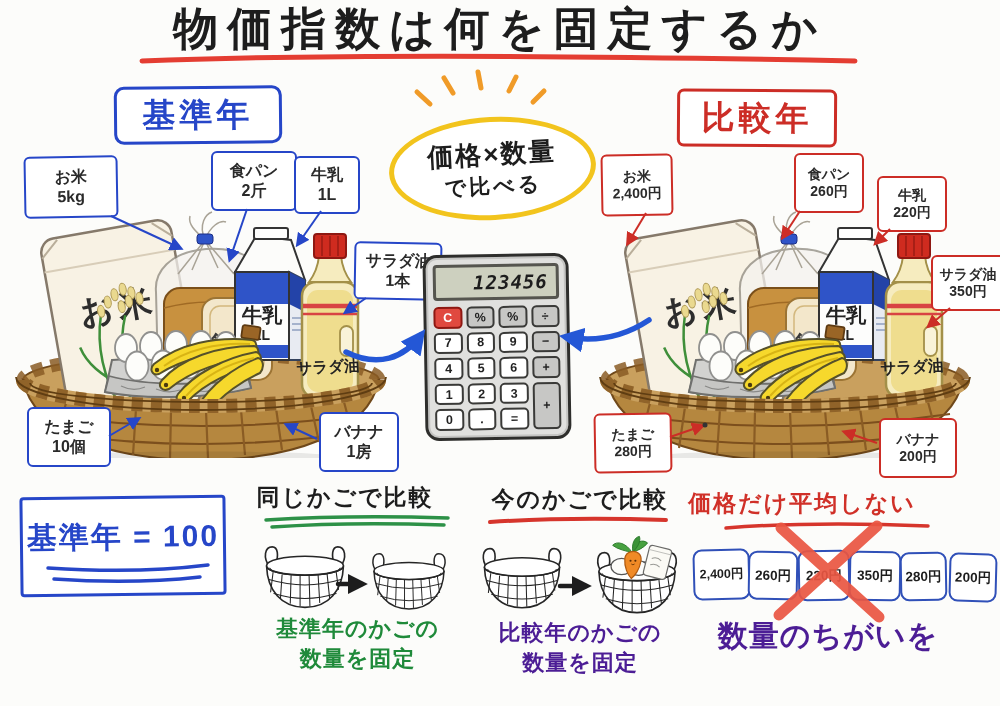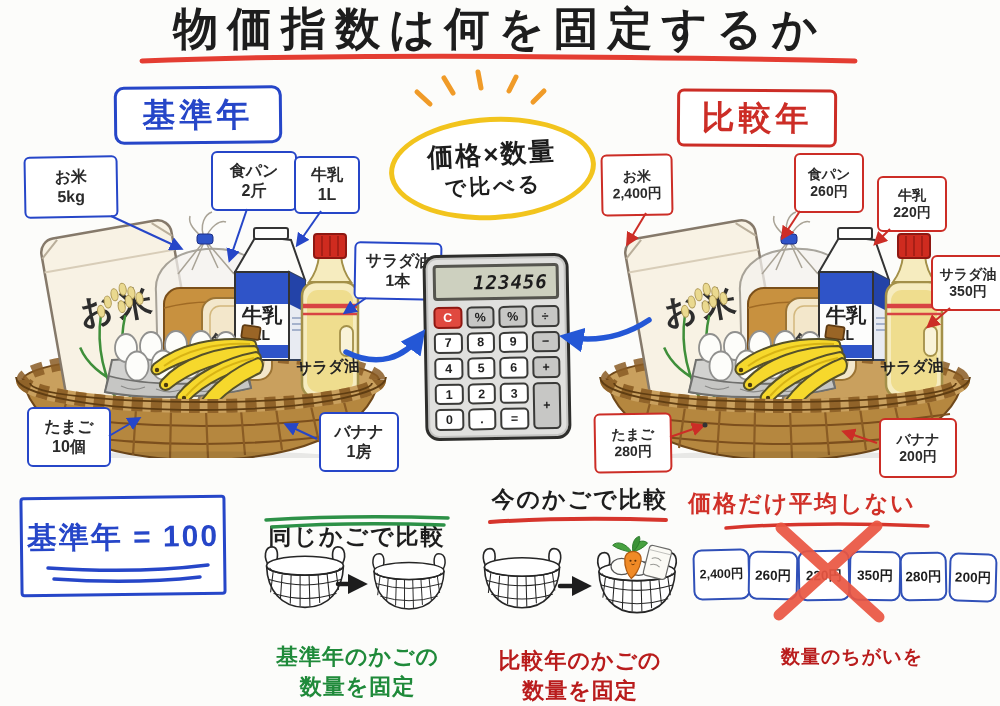--- a/index.html
+++ b/index.html
@@ -51,29 +51,29 @@
         justify-content:center;font-size:12.5px;font-weight:bold;color:#222;}
   .ckey.gray{background:#c7c7c5;}
   .ckey.red{background:#e0493f;color:#fff;border-color:#8e1812;}
   .ckey.tall{grid-column:4;grid-row:4 / span 2;background:#c7c7c5;}
   
   #idxbox{left:20px;top:496px;width:206px;height:100px;border:3.5px solid #2646c8;border-radius:4px;
         background:#fff;display:flex;align-items:flex-start;justify-content:center;padding-top:18px;
         box-sizing:border-box;color:#2646c8;font-size:30px;font-weight:bold;letter-spacing:2px;
         transform:rotate(-.7deg);}
   .sechead{font-weight:bold;text-align:center;font-size:23px;letter-spacing:2px;color:#1d1d1d;}
-  #sec2h{left:258px;top:482px;width:198px;margin-top:39px;}
+  #sec2h{left:246px;top:482px;width:198px;}
   #sec3h{left:480px;top:484px;width:200px;}
   #sec4h{left:688px;top:488px;width:228px;color:#d03028;font-size:23px;}
-  .cap{text-align:center;font-weight:bold;font-size:22px;line-height:1.35;letter-spacing:1px;margin-top:28px;}
+  .cap{text-align:center;font-weight:bold;font-size:22px;line-height:1.35;letter-spacing:1px;}
   .cap.green{color:#1f8a3a;}
-  .cap.red{color:#b91c1c;}
+  .cap.red{color:#4c1d95;}
   #cap2{left:250px;top:614px;width:215px;}
   #cap3{left:470px;top:618px;width:220px;}
-  #cap4{left:736px;top:616px;width:232px;font-size:19px;}
+  #cap4{left:712px;top:616px;width:232px;font-size:30px;}
   .ptag{background:#fff;border:2px solid #3050b8;border-radius:9px;display:flex;align-items:center;
         justify-content:center;font-weight:bold;font-size:13.5px;color:#1d1d1d;}
   #p0{left:693px;top:549px;width:53px;height:47px;font-size:12.5px;transform:rotate(-1.5deg);}
   #p1{left:748px;top:551px;width:46px;height:45px;transform:rotate(1deg);}
   #p2{left:798px;top:550px;width:48px;height:47px;transform:rotate(-1deg);}
   #p3{left:849px;top:551px;width:48px;height:46px;transform:rotate(1deg);}
   #p4{left:900px;top:552px;width:43px;height:45px;transform:rotate(-1deg);}
   #p5{left:949px;top:553px;width:44px;height:45px;transform:rotate(1.5deg);}
   #overlay{left:0;top:0;width:1000px;height:706px;pointer-events:none;z-index:50;}
   svg text{font-family:"Liberation Sans","DejaVu Sans",sans-serif;}

